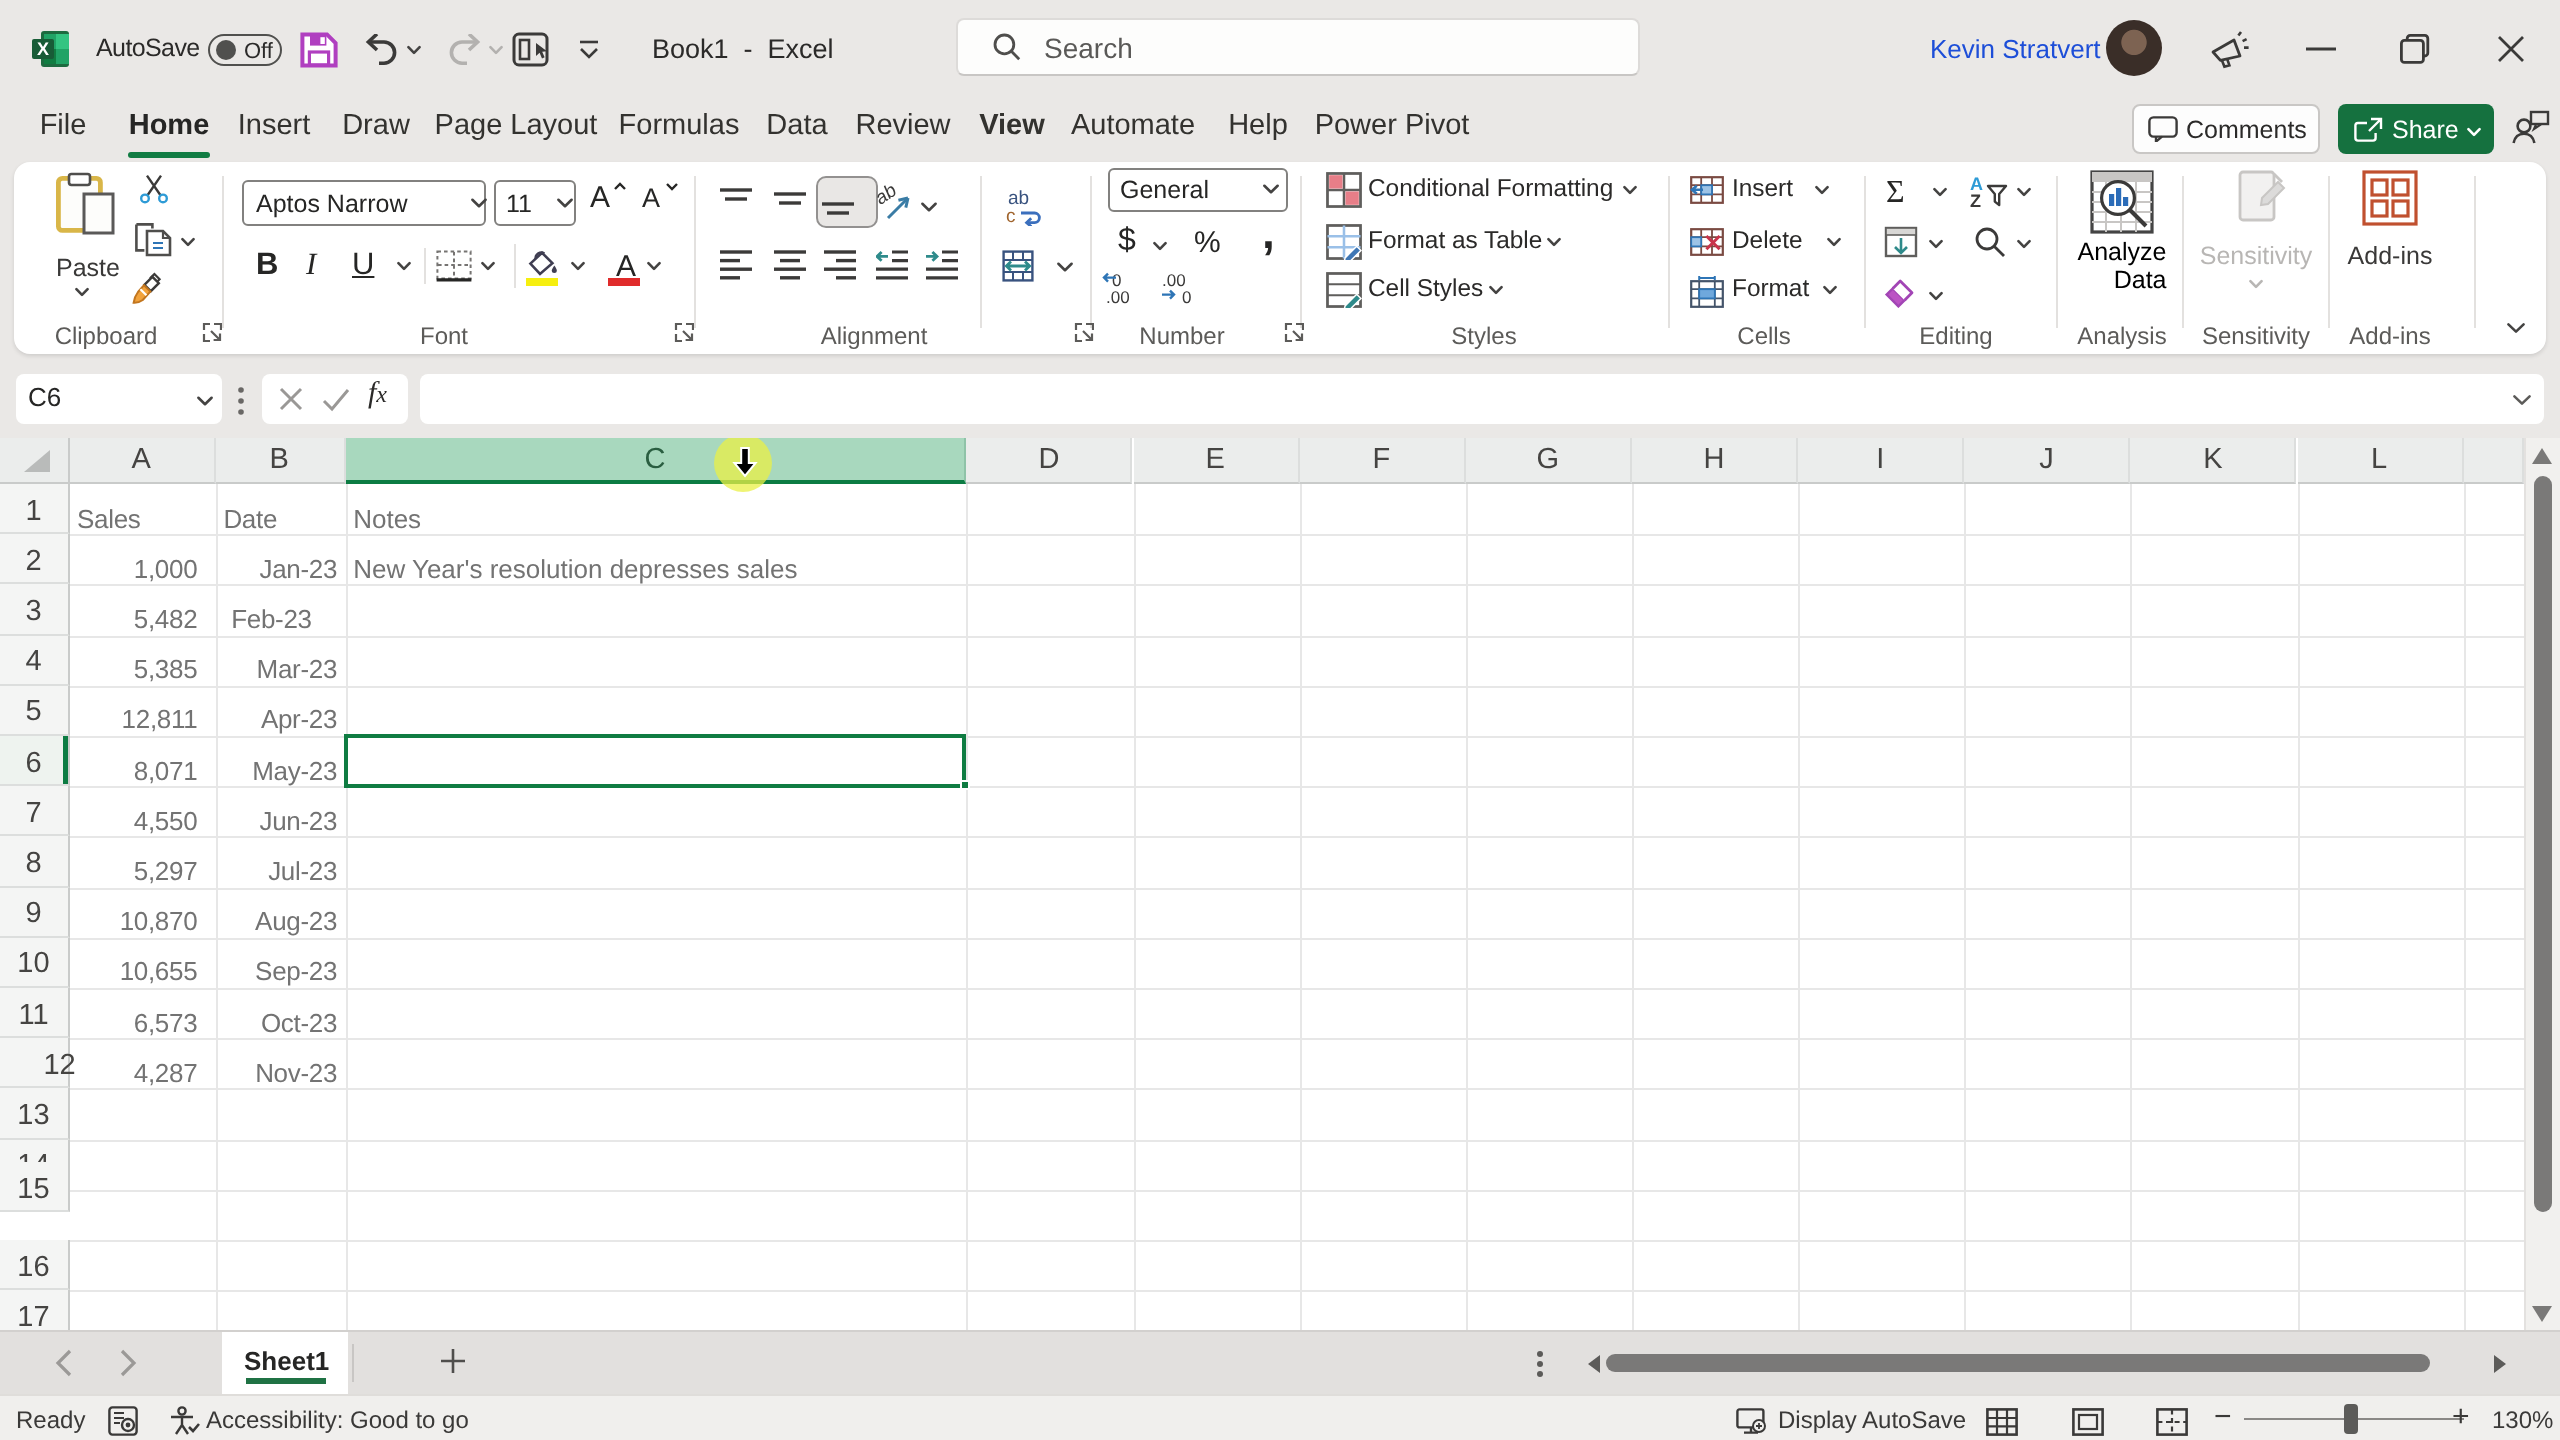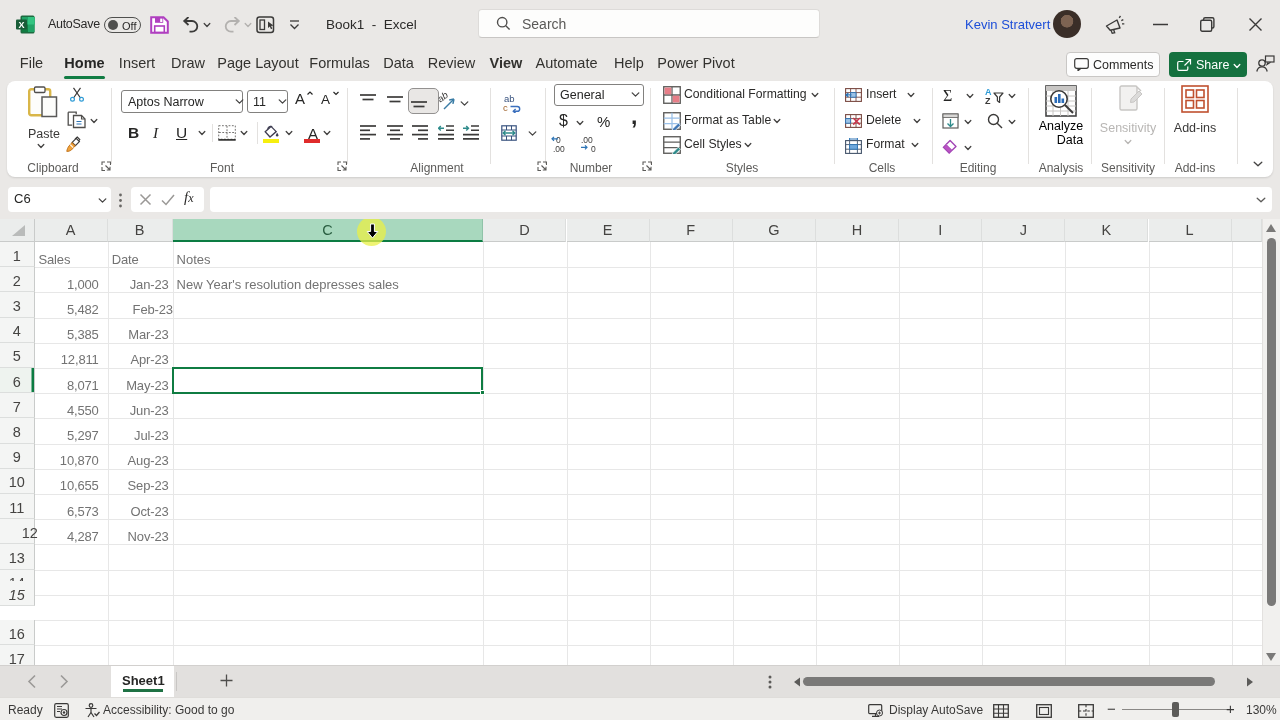--- a/index.html
+++ b/index.html
@@ -504,21 +504,21 @@
     <div class="rowhdr" style="top:123.8px;height:25.2px;border-right:1px solid #c9cbca;">5</div>
     <div class="rowhdr" style="top:149.0px;height:25.2px;border-right:1px solid #c9cbca;box-shadow:inset -2.5px 0 0 #0c7c43;background:#eef3ef;">6</div>
     <div class="rowhdr" style="top:174.2px;height:25.2px;border-right:1px solid #c9cbca;">7</div>
     <div class="rowhdr" style="top:199.4px;height:25.2px;border-right:1px solid #c9cbca;">8</div>
     <div class="rowhdr" style="top:224.6px;height:25.2px;border-right:1px solid #c9cbca;">9</div>
     <div class="rowhdr" style="top:249.79999999999998px;height:25.2px;border-right:1px solid #c9cbca;">10</div>
     <div class="rowhdr" style="top:275.0px;height:25.2px;border-right:1px solid #c9cbca;">11</div>
     <div class="rowhdr" style="top:300.2px;height:25.2px;border-right:1px solid #c9cbca;padding-left:26px;">12</div>
     <div class="rowhdr" style="top:325.4px;height:25.2px;border-right:1px solid #c9cbca;">13</div>
     <div class="rowhdr" style="top:350.59999999999997px;height:25.2px;border-right:1px solid #c9cbca;">14</div>
-    <div class="rowhdr" style="top:362px;height:25.2px;border-right:1px solid #c9cbca;font-style:italic;">15</div>
+    <div class="rowhdr" style="top:362px;height:25.2px;border-right:1px solid #c9cbca;">15</div>
     <div class="rowhdr" style="top:401.0px;height:25.2px;border-right:1px solid #c9cbca;">16</div>
     <div class="rowhdr" style="top:426.2px;height:25.2px;border-right:1px solid #c9cbca;">17</div>
     <div class="abs" style="left:107.7px;top:23px;width:1px;height:423px;background:#e7e7e7"></div>
     <div class="abs" style="left:172.6px;top:23px;width:1px;height:423px;background:#e7e7e7"></div>
     <div class="abs" style="left:483.4px;top:23px;width:1px;height:423px;background:#e7e7e7"></div>
     <div class="abs" style="left:566.5px;top:23px;width:1px;height:423px;background:#e7e7e7"></div>
     <div class="abs" style="left:649.7px;top:23px;width:1px;height:423px;background:#e7e7e7"></div>
     <div class="abs" style="left:732.8px;top:23px;width:1px;height:423px;background:#e7e7e7"></div>
     <div class="abs" style="left:816.0px;top:23px;width:1px;height:423px;background:#e7e7e7"></div>
     <div class="abs" style="left:899.1px;top:23px;width:1px;height:423px;background:#e7e7e7"></div>
@@ -543,21 +543,21 @@
     <div class="abs" style="left:34.5px;top:375.8px;width:1227.5px;height:1px;background:#e7e7e7"></div>
     <div class="abs" style="left:34.5px;top:401.0px;width:1227.5px;height:1px;background:#e7e7e7"></div>
     <div class="abs" style="left:34.5px;top:426.2px;width:1227.5px;height:1px;background:#e7e7e7"></div>
     <div class="cell" style="left:38.5px;top:23.0px;height:25.2px">Sales</div>
     <div class="cell" style="left:111.7px;top:23.0px;height:25.2px">Date</div>
     <div class="cell" style="left:176.6px;top:23.0px;height:25.2px;letter-spacing:0px">Notes</div>
     <div class="cell" style="left:34.5px;top:48.2px;width:64.2px;height:25.2px;justify-content:flex-end">1,000</div>
     <div class="cell" style="left:107.7px;top:48.2px;width:60.89999999999999px;height:25.2px;justify-content:flex-end">Jan-23</div>
     <div class="cell" style="left:176.6px;top:48.2px;height:25.2px;letter-spacing:0px">New Year's resolution depresses sales</div>
     <div class="cell" style="left:34.5px;top:73.4px;width:64.2px;height:25.2px;justify-content:flex-end">5,482</div>
-    <div class="cell" style="left:112px;top:73.4px;width:60.89999999999999px;height:25.2px;justify-content:flex-end">Feb-23</div>
+    <div class="cell" style="left:95px;top:73.4px;width:60.89999999999999px;height:25.2px;justify-content:flex-end">Feb-23</div>
     <div class="cell" style="left:34.5px;top:98.6px;width:64.2px;height:25.2px;justify-content:flex-end">5,385</div>
     <div class="cell" style="left:107.7px;top:98.6px;width:60.89999999999999px;height:25.2px;justify-content:flex-end">Mar-23</div>
     <div class="cell" style="left:34.5px;top:123.8px;width:64.2px;height:25.2px;justify-content:flex-end">12,811</div>
     <div class="cell" style="left:107.7px;top:123.8px;width:60.89999999999999px;height:25.2px;justify-content:flex-end">Apr-23</div>
     <div class="cell" style="left:34.5px;top:149.0px;width:64.2px;height:25.2px;justify-content:flex-end">8,071</div>
     <div class="cell" style="left:107.7px;top:149.0px;width:60.89999999999999px;height:25.2px;justify-content:flex-end">May-23</div>
     <div class="cell" style="left:34.5px;top:174.2px;width:64.2px;height:25.2px;justify-content:flex-end">4,550</div>
     <div class="cell" style="left:107.7px;top:174.2px;width:60.89999999999999px;height:25.2px;justify-content:flex-end">Jun-23</div>
     <div class="cell" style="left:34.5px;top:199.4px;width:64.2px;height:25.2px;justify-content:flex-end">5,297</div>
     <div class="cell" style="left:107.7px;top:199.4px;width:60.89999999999999px;height:25.2px;justify-content:flex-end">Jul-23</div>

